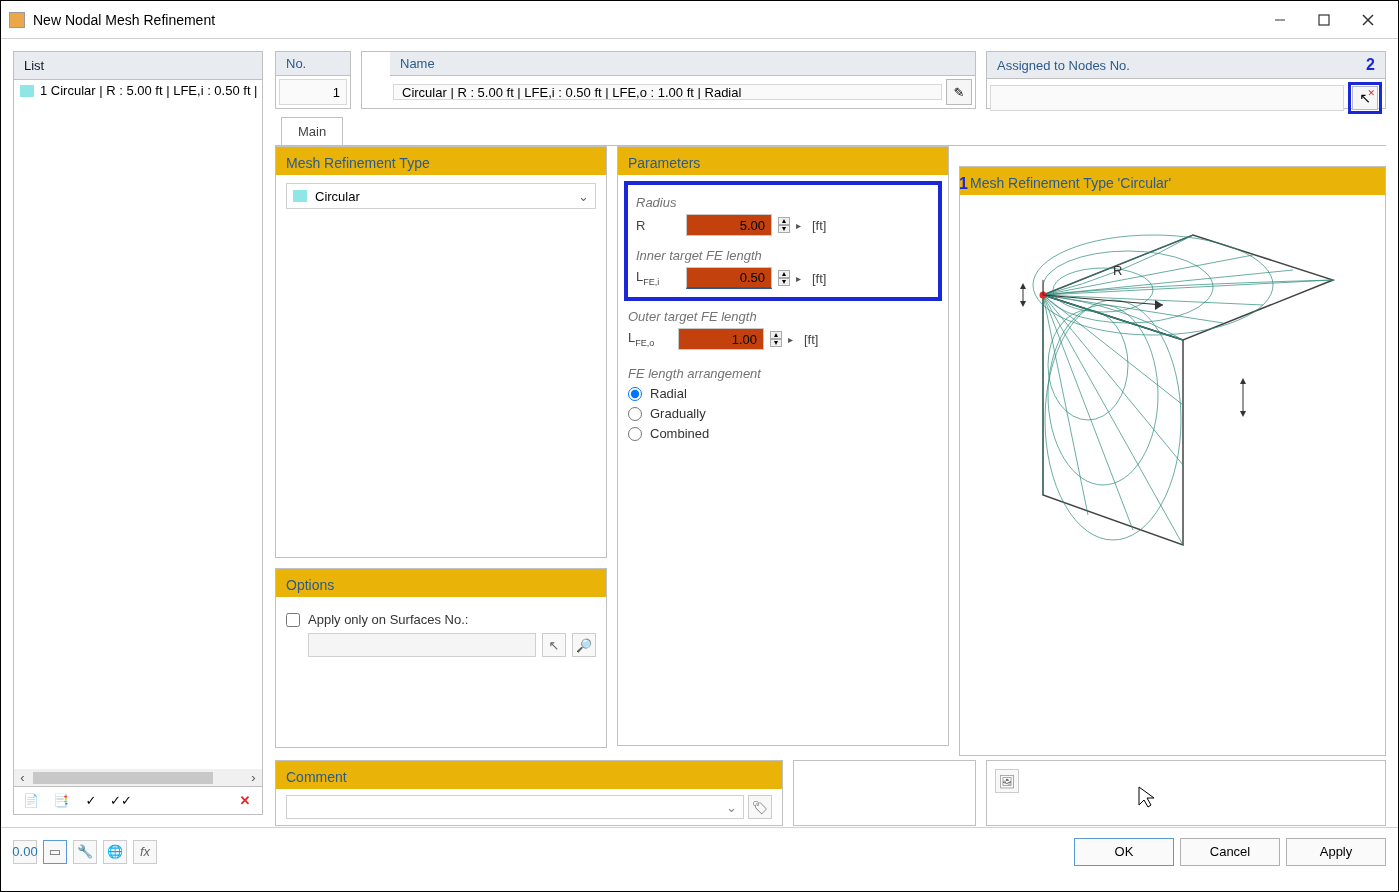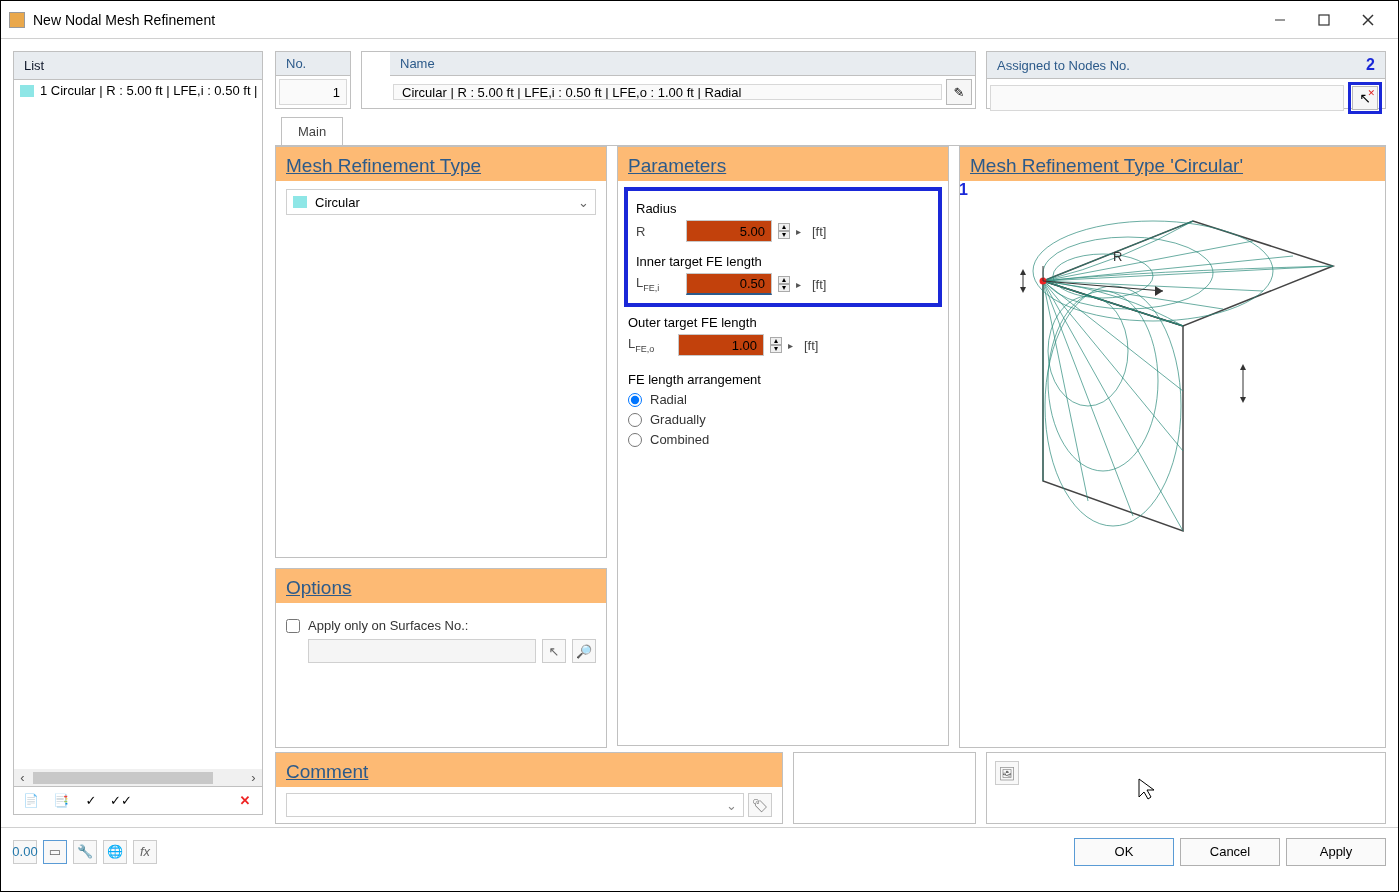--- a/index.html
+++ b/index.html
@@ -46,36 +46,36 @@
 .pick-btn { width: 26px; height: 24px; border: 1px solid #b8b8b8; background: #f6f6f6; display:flex;align-items:center;justify-content:center; position: relative;}
 .callout-2 { color: #1a28d8; font-weight: 600; font-size: 16px; margin-left: auto; }
 
 .tabs { margin-top: 8px; border-bottom: 1px solid #c0c0c0; height: 30px; display: flex; }
 .tab { padding: 6px 16px; border: 1px solid #c0c0c0; border-bottom: none; background: #fff; margin-left: 6px; color: #444;}
 
 .form-row { display: flex; gap: 10px; margin-top: 0; flex: 1; }
 
 .col-left { width: 332px; display: flex; flex-direction: column; gap: 10px; }
 .col-mid { width: 332px; display: flex; flex-direction: column; }
-.col-right { flex: 1; display: flex; flex-direction: column; }
+.col-right { flex: 1; display: flex; flex-direction: column; margin-top: 20px; }
 
 .panel { border: 1px solid #c0c0c0; }
-.panel-header { background: #fdba74; padding: 8px 10px 4px 10px; color: #2c5a8a; font-size: 19px; text-decoration: underline; }
+.panel-header { background: #eab308; padding: 8px 10px 4px 10px; color: #2c5a8a; font-size: 14px; }
 .panel-body { padding: 8px 10px 10px 10px; }
 
 .select-wrap { display: flex; align-items: center; border: 1px solid #d0d0d0; height: 26px; padding: 0 6px; background: #fff; }
 .select-wrap .swatch2 { width: 14px; height: 12px; background: #8ee6e6; margin-right: 8px; }
 .select-wrap .caret { margin-left: auto; color: #666; }
 
 .mesh-panel { height: 412px; }
 .options-panel { height: 180px; }
 
 .param-panel { height: 600px; }
 .highlight-box { border: 4px solid #1a28d8; padding: 6px 8px 8px 8px; margin: -2px -4px 8px -4px; }
-.param-label { color: #000000; margin-bottom: 4px; margin-top: 4px; }
+.param-label { color: #737373; margin-bottom: 4px; margin-top: 4px; font-style: italic; }
 .param-row { display: flex; align-items: center; gap: 6px; }
 .param-sym { width: 44px; color: #444; }
 .param-sym sub { font-size: 9px; }
 .num-input { width: 86px; height: 22px; text-align: right; padding: 0 6px; border: 1px solid #c8c8c8; background: #c2410c; }
 .spinner { display: flex; flex-direction: column; }
 .spinner div { width: 12px; height: 8px; border: 1px solid #aaa; font-size: 8px; line-height: 6px; text-align: center; background: #f0f0f0; }
 .arrow-r { width: 10px; font-size: 10px; color: #555; }
 .unit { color: #444; }
 .callout-1 { position: absolute; right: -20px; top: 0; color: #1a28d8; font-weight: 600; font-size: 16px; }
 

